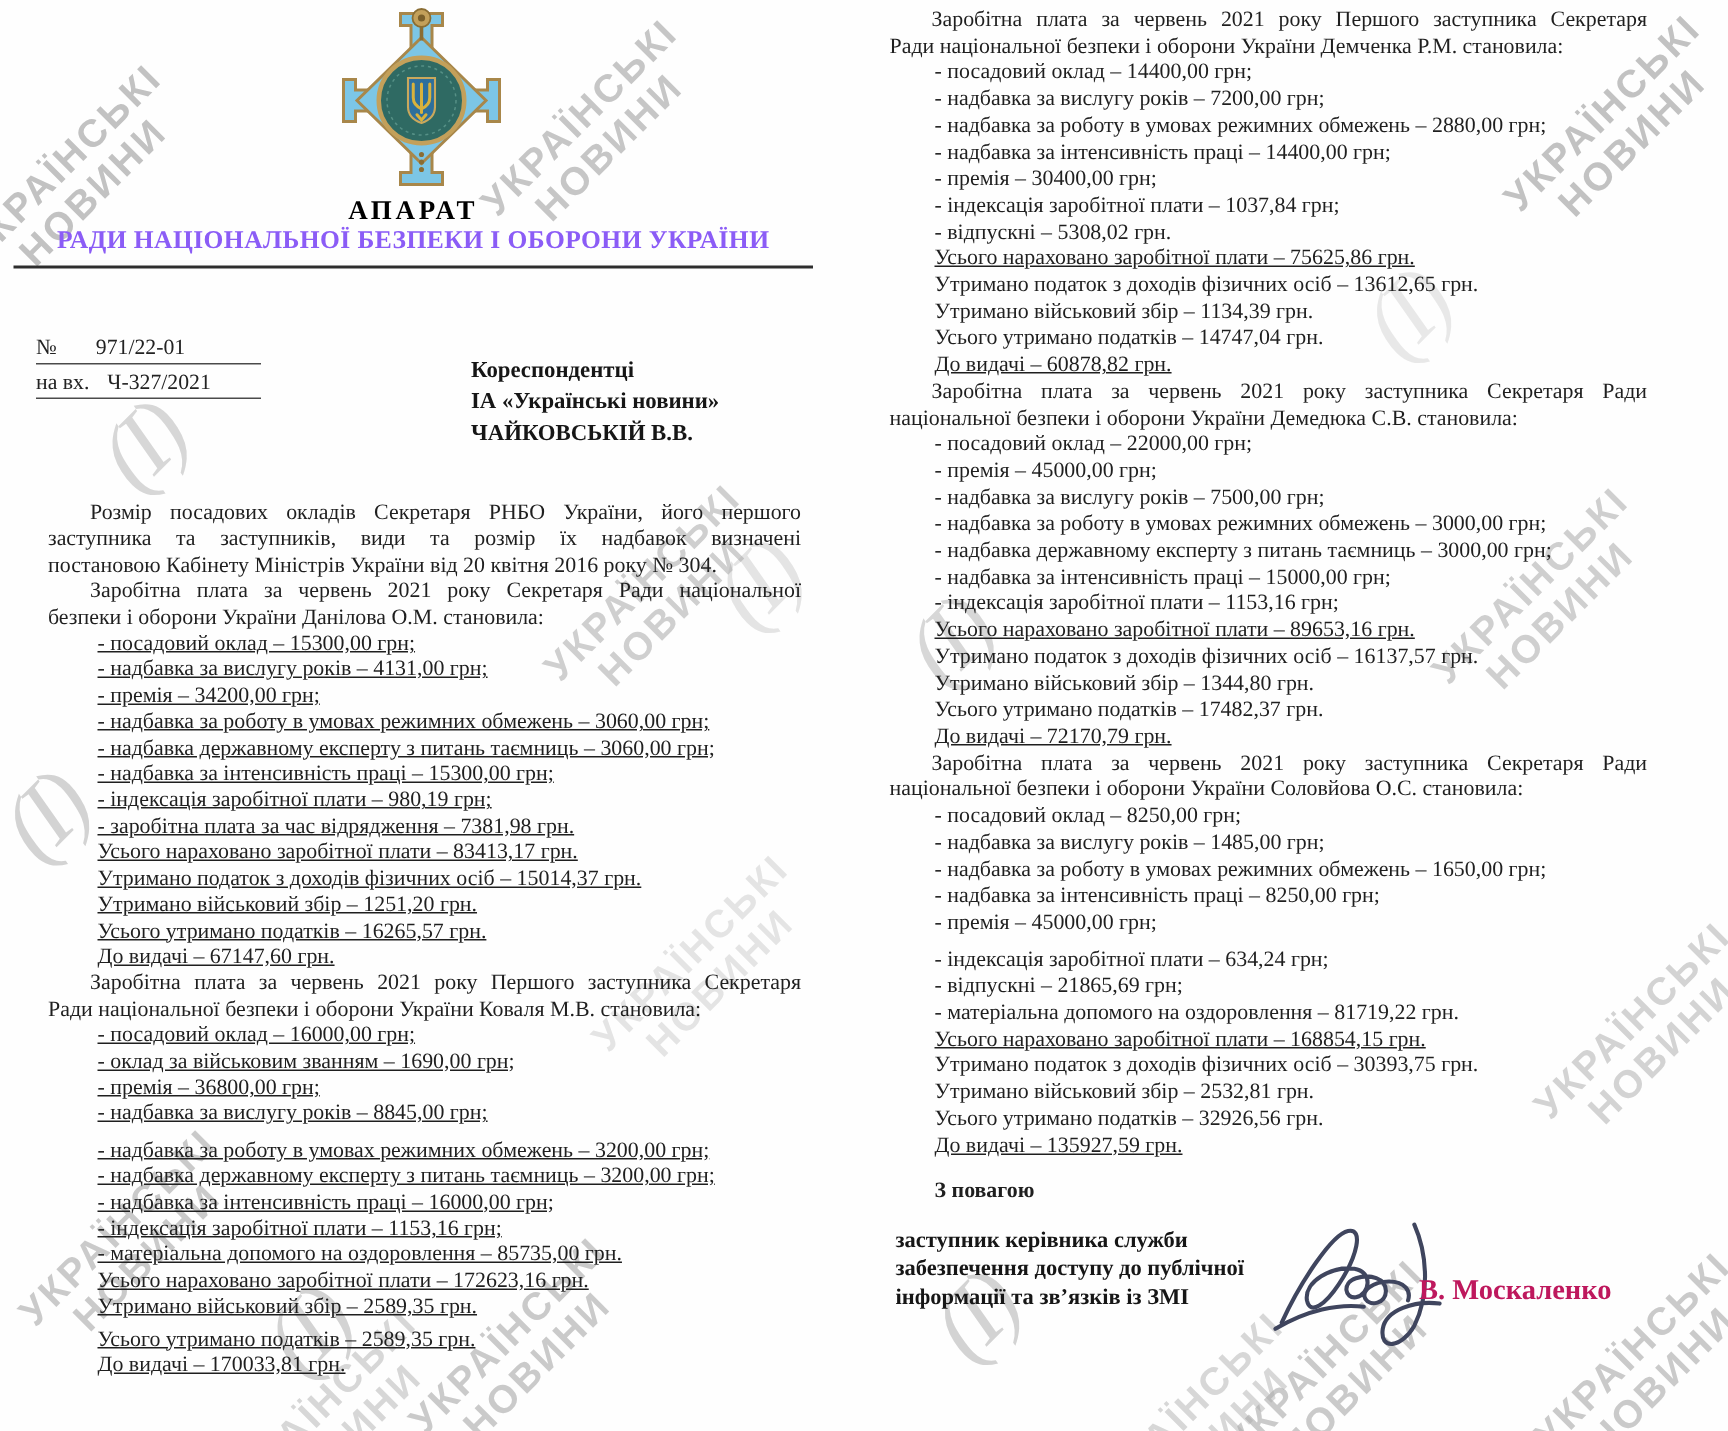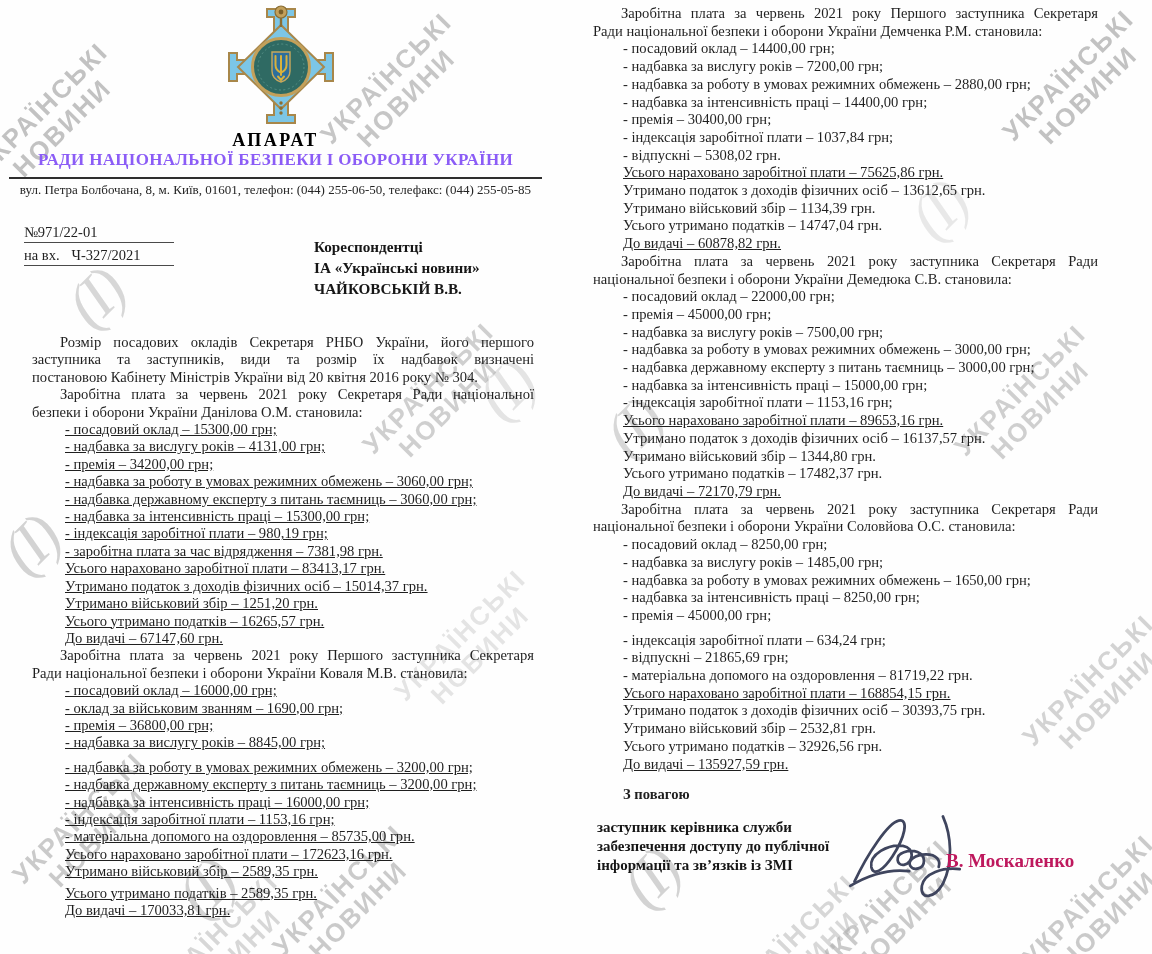--- a/index.html
+++ b/index.html
@@ -21,21 +21,21 @@
   #emblem{position:absolute;left:218px;top:5px;width:110px;height:122px;}
   .h1{position:absolute;top:130px;left:0;width:100%;text-align:center;
       font-weight:bold;font-size:18px;letter-spacing:2.5px;color:#000000;}
   .h2{position:absolute;top:150px;left:0;width:100%;text-align:center;
       font-weight:bold;font-size:17px;letter-spacing:0.3px;color:#8b5cf6;}
   .rule{position:absolute;top:177px;left:1px;right:1px;height:2px;background:#2e2e2e;}
   .addr{position:absolute;top:182px;left:0;width:100%;text-align:center;font-size:13px;color:#242424;}
   
   .ref{position:absolute;top:224px;left:16px;font-size:14.5px;color:#222;}
   .ref-row{width:150px;border-bottom:1.3px solid #4a4a4a;padding-bottom:1px;margin-bottom:4px;}
-  .ref-row .rv{}
+  .ref-row .rv{margin-left:26px;}
   .ref-row.r2 .rv{margin-left:12px;}
   
   .recipient{position:absolute;top:236px;left:306px;font-weight:bold;
              font-size:15.2px;line-height:21px;color:#161616;}
   
   .body{position:absolute;font-size:14.6px;color:#1f1f1f;}
   #body-left{top:334px;left:24px;width:502px;line-height:17.4px;}
   #body-right{top:5px;left:8px;width:505px;line-height:17.7px;}
   .bl{min-height:1em;}
   #body-left .it{padding-left:33px;text-decoration:underline;}
@@ -142,21 +142,20 @@
         <path d="M55,51 v19"></path>
         <path d="M52,71.5 l3,3.5 3,-3.5"></path>
       </g>
       <circle cx="55" cy="7" r="6" fill="#c3a05a" stroke="#8a6d33" stroke-width="1.2"></circle>
       <circle cx="55" cy="7" r="2.4" fill="#7a5f2a"></circle>
     </svg>
 
     <div class="h1">АПАРАТ</div>
     <div class="h2">РАДИ НАЦІОНАЛЬНОЇ БЕЗПЕКИ І ОБОРОНИ УКРАЇНИ</div>
     <div class="rule"></div>
-    <div class="addr">вул. Петра Болбочана, 8, м. Київ, 01601, телефон: (044) 255-06-50, телефакс: (044) 255-05-85</div>
 
     <div class="ref">
       <div class="ref-row">
         <span>№</span><span class="rv">971/22-01</span>
       </div>
       <div class="ref-row r2">
         <span>на вх.</span><span class="rv">Ч-327/2021</span>
       </div>
     </div>
 

